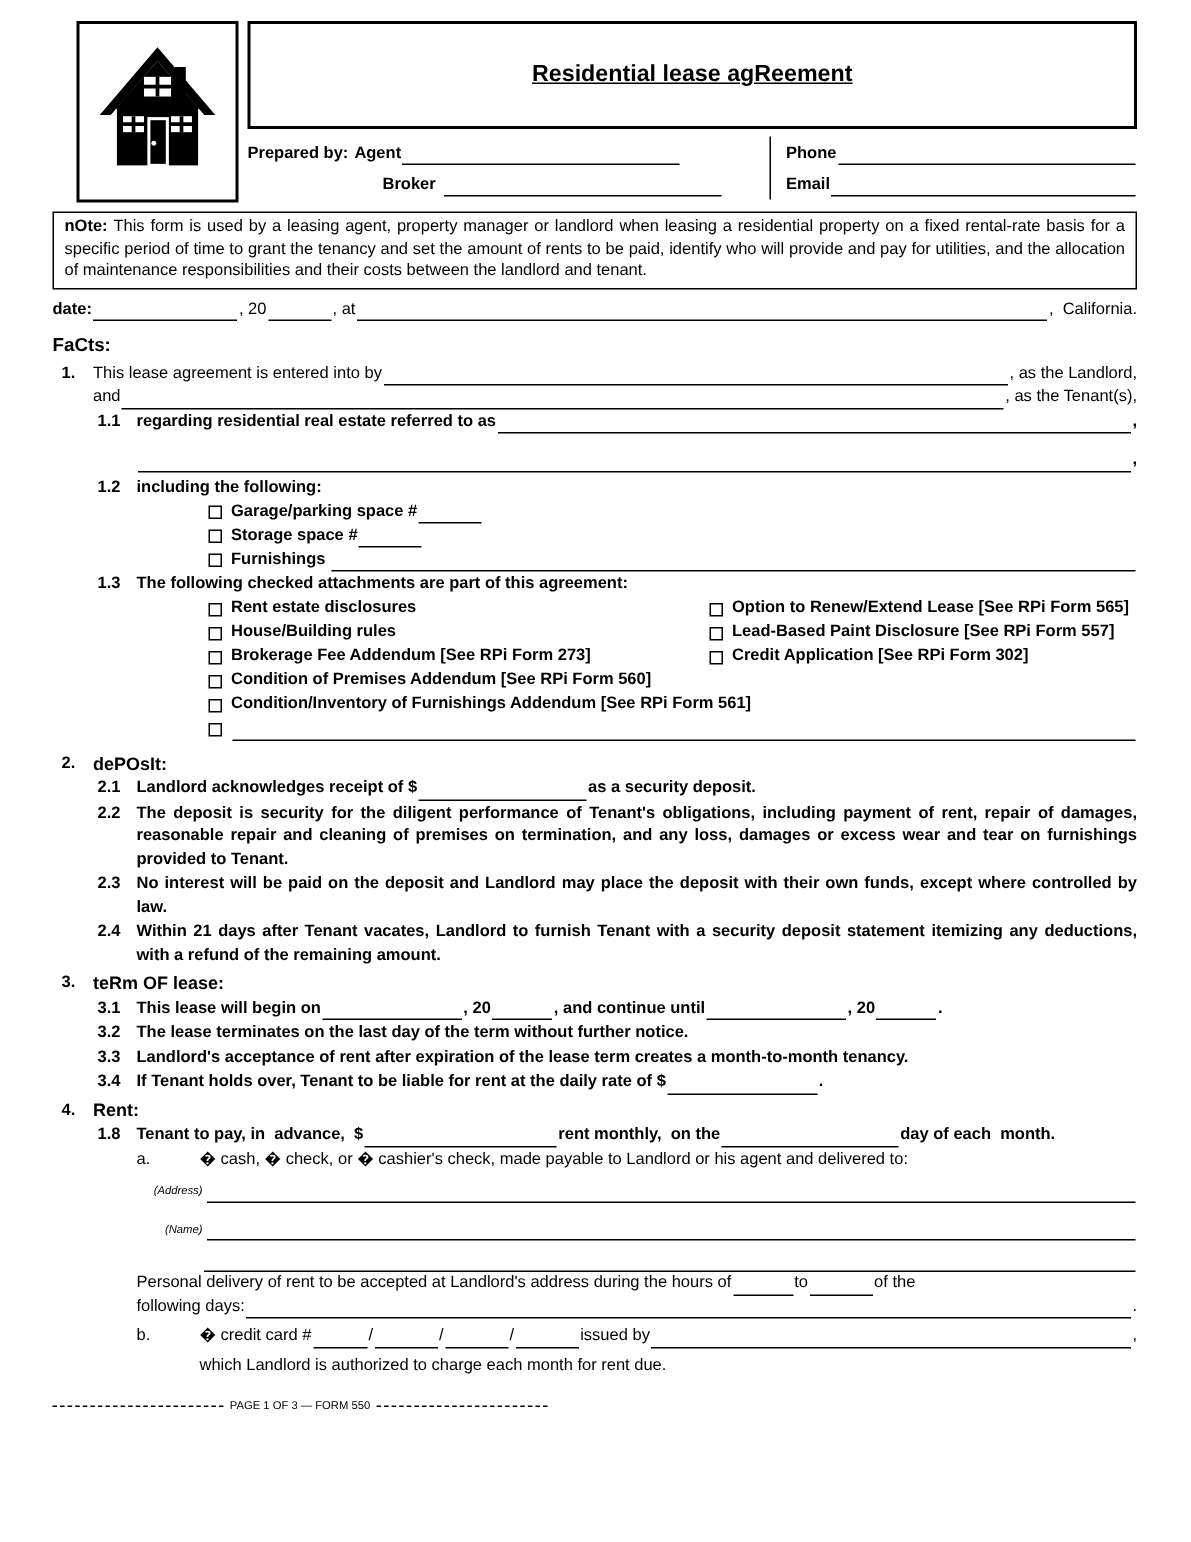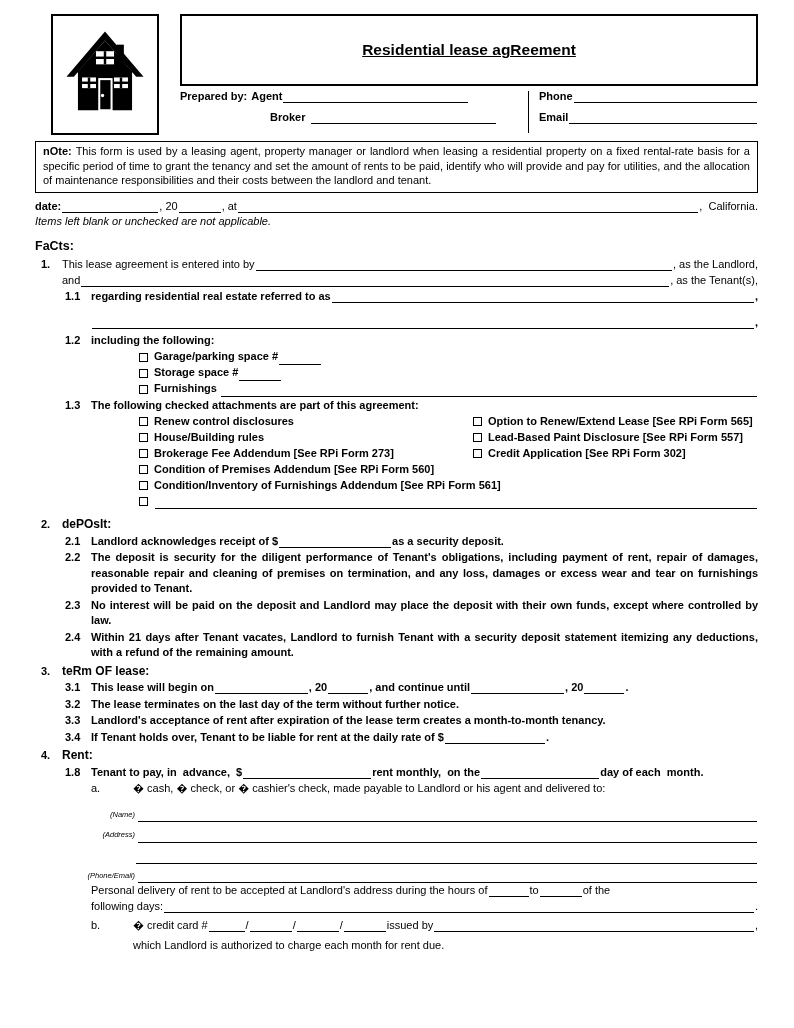--- a/index.html
+++ b/index.html
@@ -6,27 +6,27 @@
   .page {
     position:relative; width:794px; height:1028px; margin:0 auto;
     background:#fff; color:#000;
     font-family:"Liberation Sans", sans-serif;
     font-size:11px; line-height:15.5px;
     box-sizing:border-box; padding:14px 36px 0 35px;
     overflow:hidden;
   }
   .b { font-weight:bold; }
   .seg { white-space:pre; }
-  .fr { display:flex; }
+  .fr { display:flex; align-items:flex-end; }
   .fill { flex:1 1 10px; border-bottom:1px solid #000; height:13px; margin:0 1px; }
   .bl { display:inline-block; flex:0 0 auto; border-bottom:1px solid #000; height:13px; margin:0 1px; }
   .just { text-align:justify; }
 
   
-  .hdr { display:flex; gap:21px; height:121px;padding-left:16px; }
+  .hdr { display:flex; gap:6px; height:121px;padding-left:16px; }
   .logoBox { flex:0 0 108px; border:2px solid #000; display:flex; align-items:center; justify-content:center; box-sizing:border-box; }
   .hdrR { flex:1; display:flex; flex-direction:column; }
   .titleBox { border:2px solid #000; height:72px; box-sizing:border-box; display:flex; align-items:center; justify-content:center; }
   .title { font-weight:bold; font-size:15.5px; text-decoration:underline; }
   .prep { display:flex; margin-top:3px; flex:1; }
   .prepL { flex:0 0 330px; }
   .prepDiv { flex:0 0 1px; background:#000; margin:2px 10px 2px 18px; }
   .prepR { flex:1; }
   .prep .fr { height:21px; }
 
@@ -124,21 +124,20 @@
 
   <div class="fr" style="margin-top:6px">
     <span class="seg b">date:</span>
     <span class="bl" style="width:96px"></span>
     <span class="seg">, 20</span>
     <span class="bl" style="width:42px"></span>
     <span class="seg">, at</span>
     <span class="fill"></span>
     <span class="seg">,  California.</span>
   </div>
-  <div class="it">Items left blank or unchecked are not applicable.</div>
 
   <div class="h1" style="margin-top:9px">FaCts:</div>
 
   <div class="l1" style="margin-top:3px">
     <span class="n">1.</span>
     <div class="bb">
       <div class="fr">
         <span class="seg">This lease agreement is entered into by</span>
         <span class="fill"></span>
         <span class="seg">, as the Landlord,</span>
@@ -189,21 +188,21 @@
   </div>
 
   <div class="l2">
     <span class="n">1.3</span>
     <div class="bb">
       <div>The following checked attachments are part of this agreement:</div>
       <div class="cols">
         <div class="colL">
           <div class="cbr">
             <span class="cb"></span>
-            <span>Renew control disclosures</span>
+            <span>Rent estate disclosures</span>
           </div>
           <div class="cbr">
             <span class="cb"></span>
             <span>House/Building rules</span>
           </div>
           <div class="cbr">
             <span class="cb"></span>
             <span>Brokerage Fee Addendum [See RPi Form 273]</span>
           </div>
         </div>
@@ -313,34 +312,30 @@
     </div>
   </div>
 
   <div class="sub">
     <span class="n">a.</span>
     <div class="bb">
       <span>�</span><span class="seg"> cash, </span><span>�</span><span class="seg"> check, or </span><span>�</span><span class="seg"> cashier's check, made payable to Landlord or his agent and delivered to:</span>
     </div>
   </div>
 
+  <div class="lblrow" style="margin-top:5px">
+    <span class="flabel">(Address)</span>
+    <span class="fill"></span>
+  </div>
   <div class="lblrow" style="margin-top:10px">
     <span class="flabel">(Name)</span>
     <span class="fill"></span>
   </div>
-  <div class="lblrow" style="margin-top:5px">
-    <span class="flabel">(Address)</span>
-    <span class="fill"></span>
-  </div>
   <div class="lblrow" style="margin-top:7px">
     <span class="flabel2"></span>
-    <span class="fill"></span>
-  </div>
-  <div class="lblrow" style="margin-top:4px">
-    <span class="flabel">(Phone/Email)</span>
     <span class="fill"></span>
   </div>
 
   <div style="margin-left:56px">
     <div class="fr">
       <span class="seg just">Personal delivery of rent to be accepted at Landlord's address during the hours of</span>
       <span class="bl" style="width:40px"></span>
       <span class="seg">to</span>
       <span class="bl" style="width:42px"></span>
       <span class="seg">of the</span>
@@ -366,14 +361,19 @@
         <span class="seg">/</span>
         <span class="bl" style="width:42px"></span>
         <span class="seg">issued by</span>
         <span class="fill"></span>
         <span class="seg">,</span>
       </div>
       <div style="margin-top:4px">which Landlord is authorized to charge each month for rent due.</div>
     </div>
   </div>
 
+  <div class="foot">
+    <span class="dash"></span>
+    <span class="seg">PAGE 1 OF 3 — FORM 550</span>
+    <span class="dash"></span>
+  </div>
 
 </div>
 
 </body></html>

